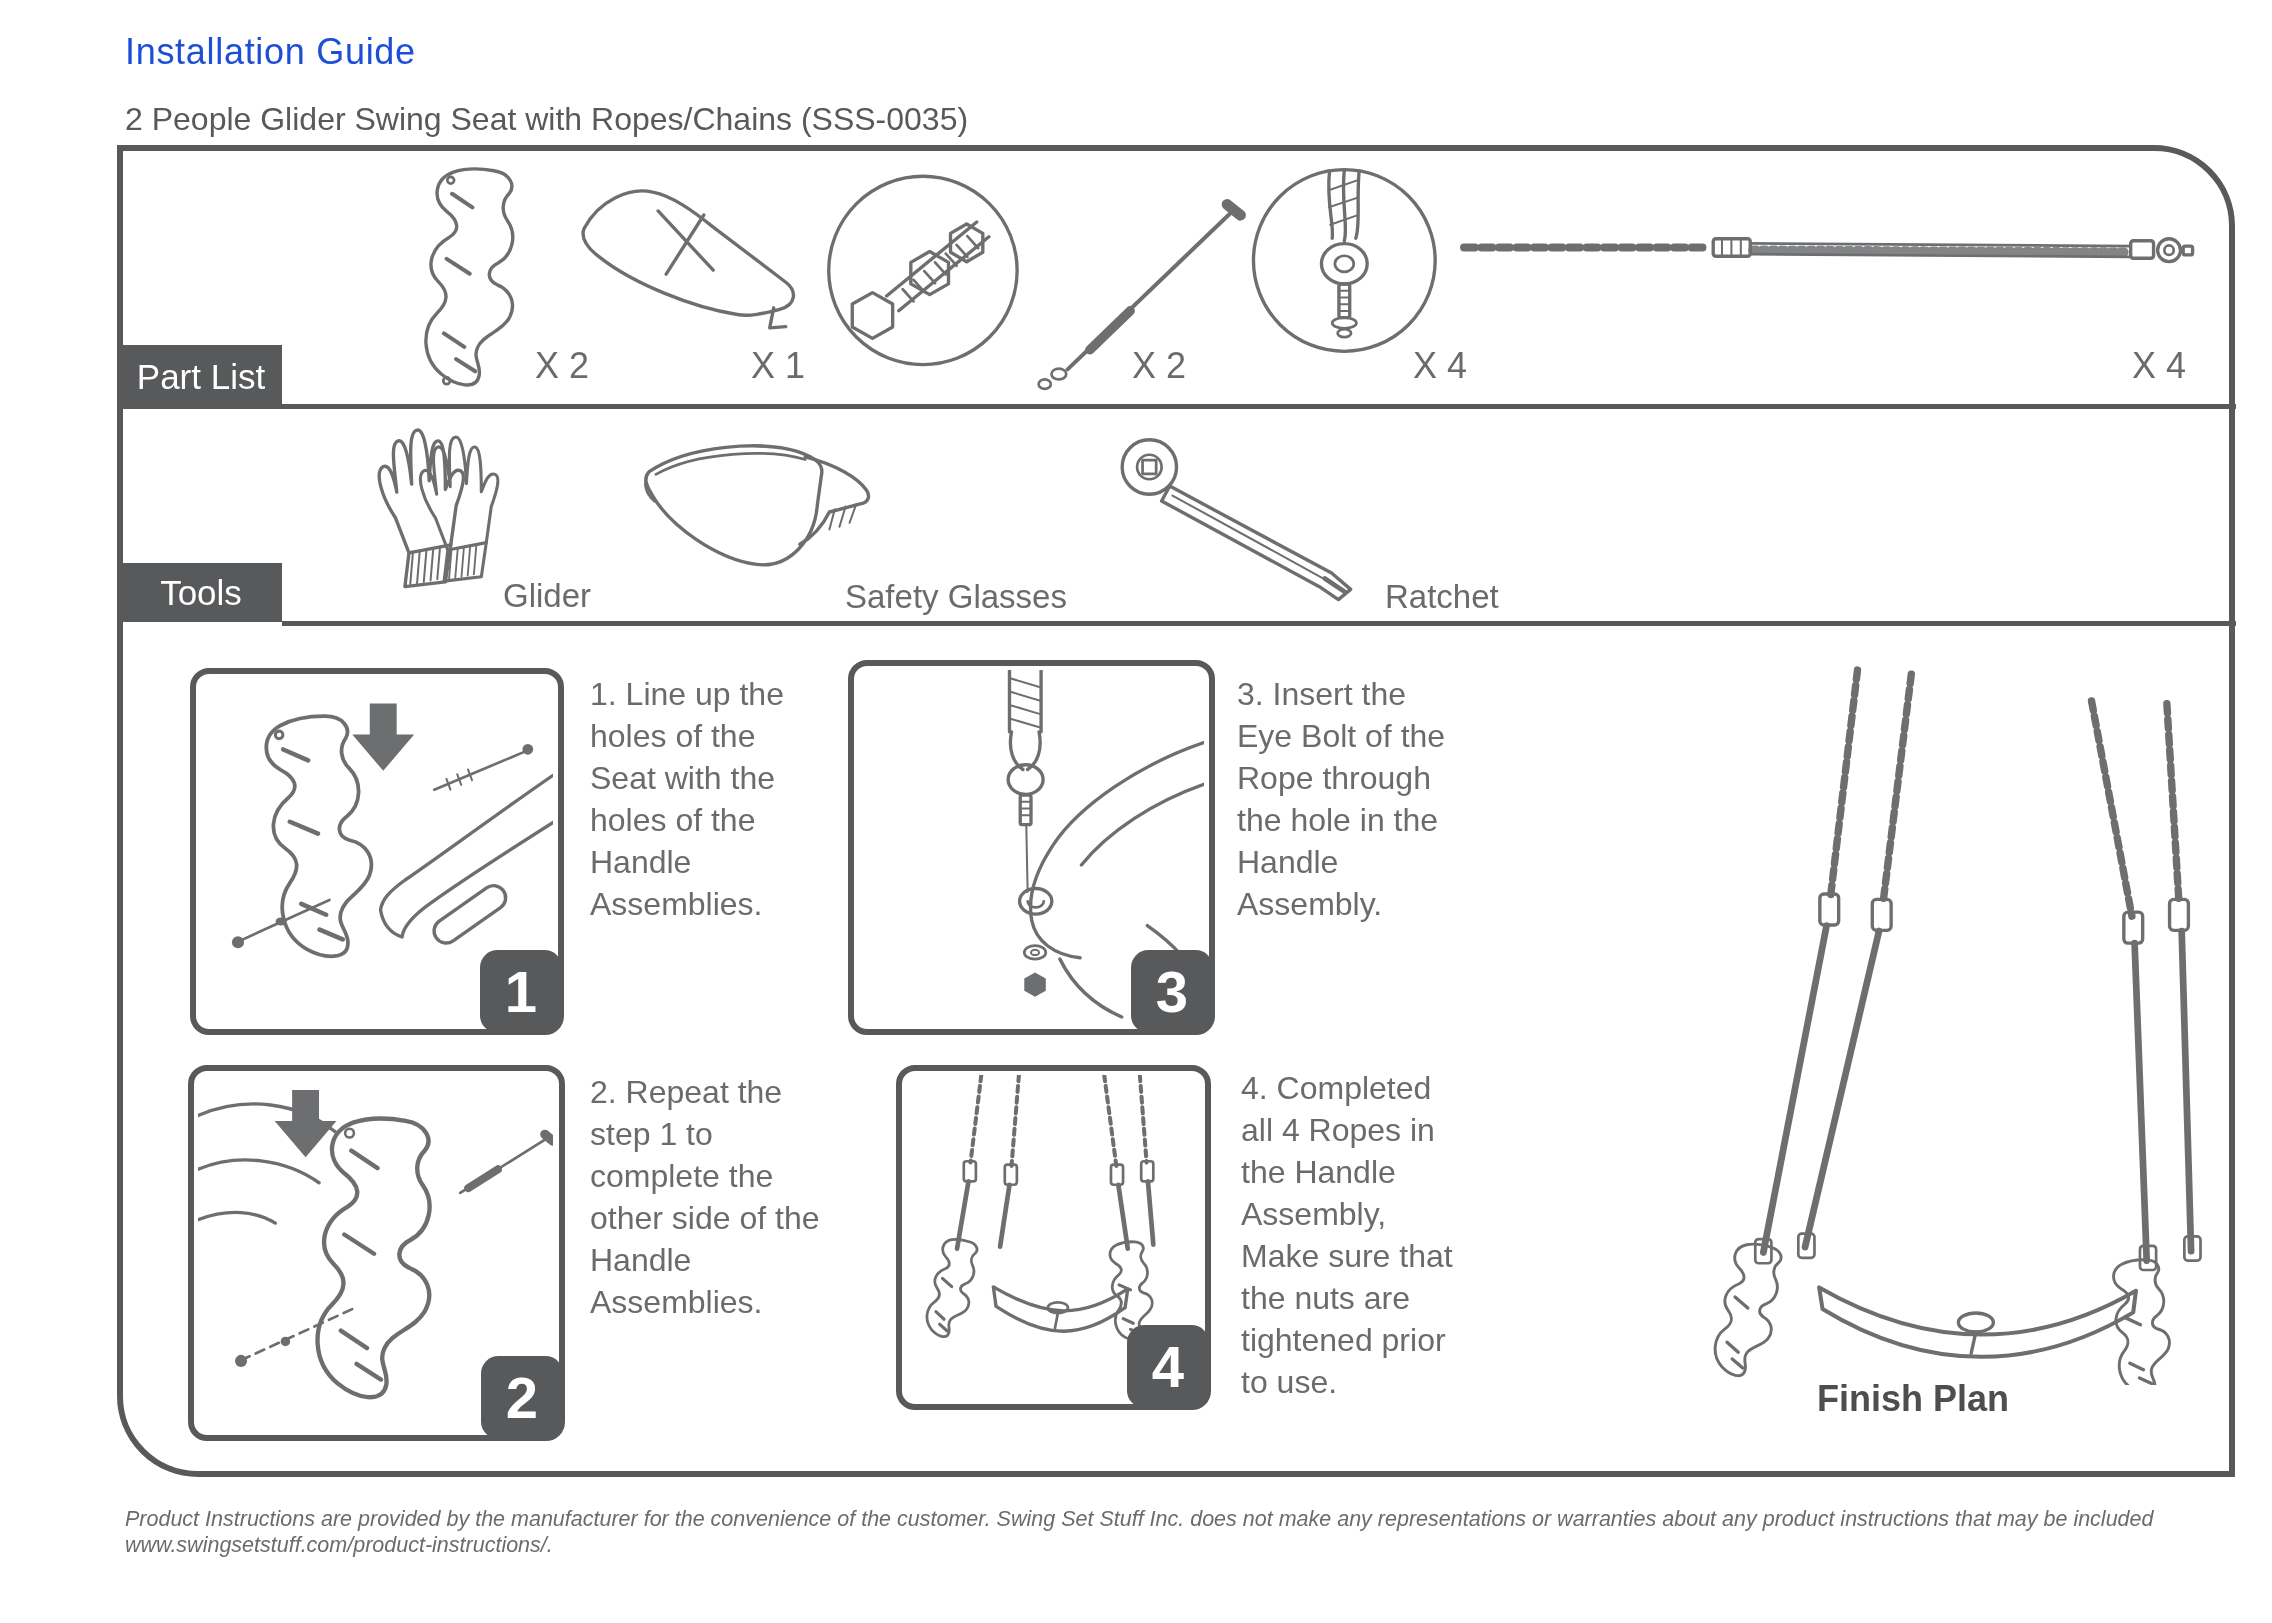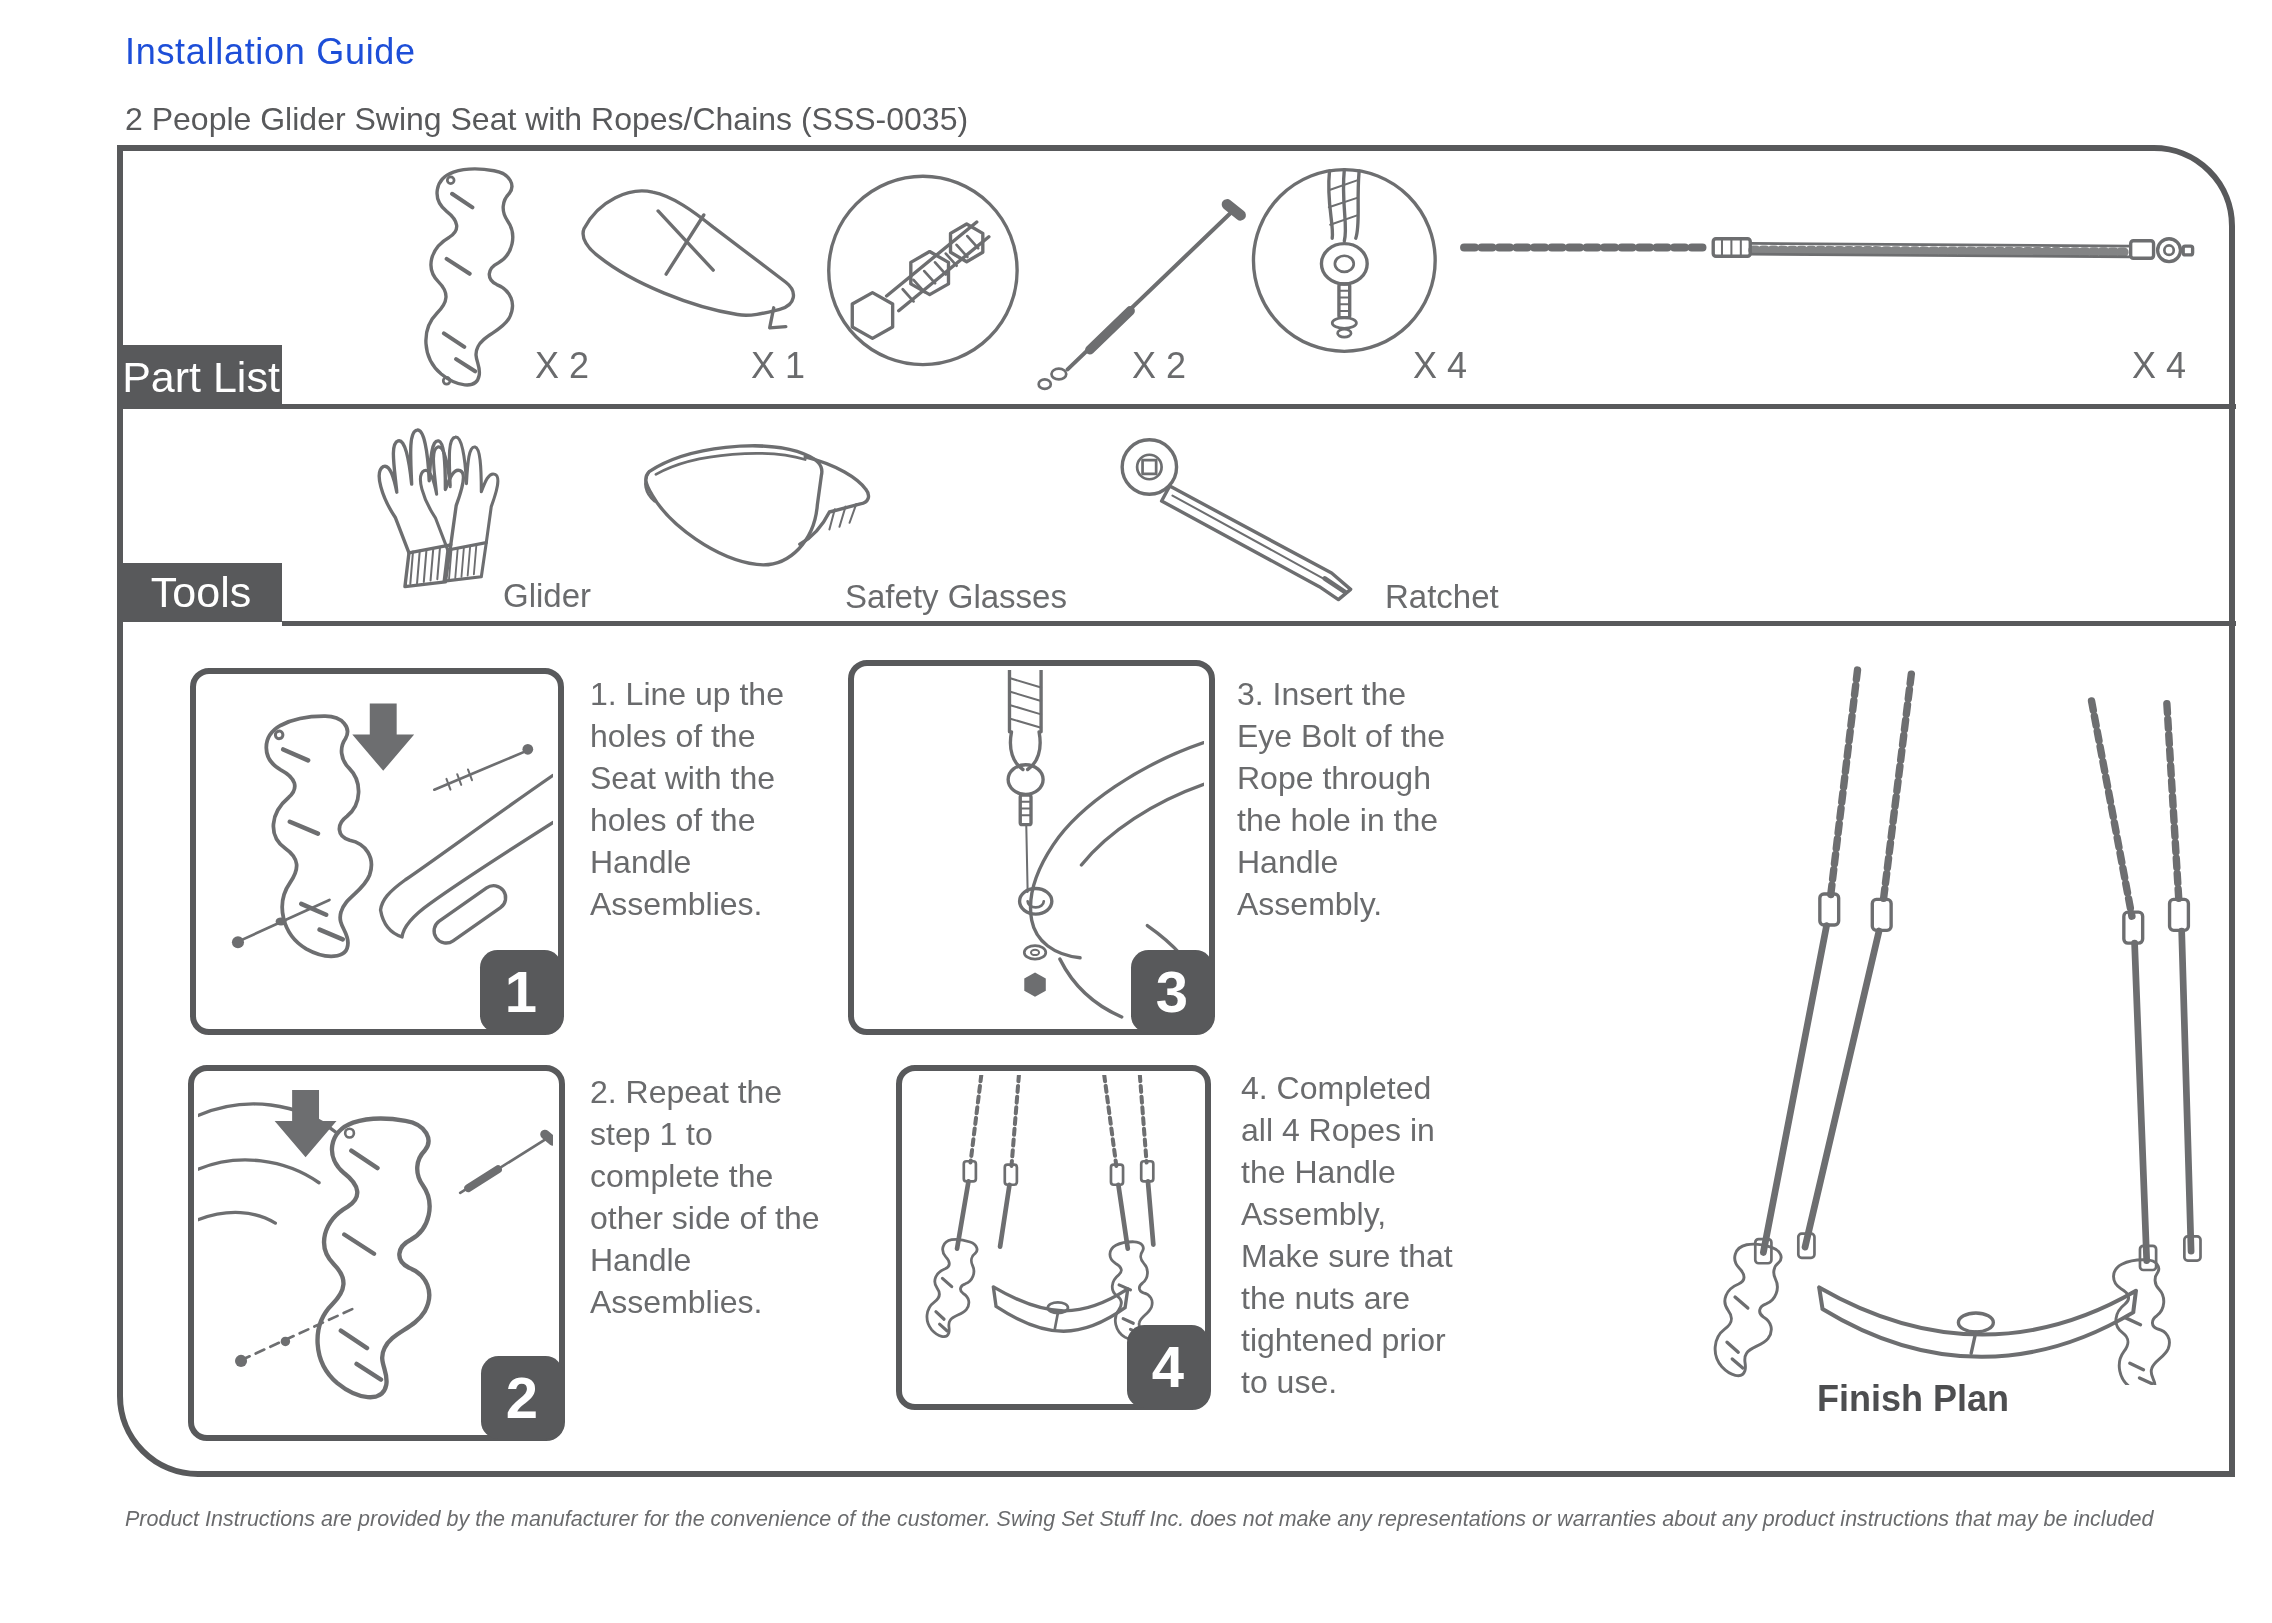--- a/index.html
+++ b/index.html
@@ -8,21 +8,21 @@
     font-family:"Liberation Sans", sans-serif;color:#58595B;overflow:hidden;
   }
   .abs{position:absolute;}
   .title{font-size:36px;font-weight:normal;color:#1d4ed8;letter-spacing:0.7px;}
   .subtitle{font-size:32px;color:#58595B;}
   .main-box{
     left:117px;top:145px;width:2118px;height:1332px;box-sizing:border-box;
     border:6.7px solid #58595B;border-radius:0 81px 0 81px;background:#fff;
   }
   .band{
-    background:#58595B;color:#ffffff;font-size:43px;
+    background:#58595B;color:#ffffff;font-size:35px;
     display:flex;align-items:center;justify-content:center;
   }
   .divider{background:#58595B;height:5.4px;}
   .qty{font-size:36px;color:#6A6B6D;white-space:nowrap;}
   .tool-label{font-size:33px;color:#6A6B6D;white-space:nowrap;}
   .step-box{
     box-sizing:border-box;border:6.7px solid #58595B;border-radius:19px;background:#fff;
   }
   .badge{
     position:absolute;right:-4px;bottom:-4px;width:82px;height:83px;
@@ -293,16 +293,17 @@
       <path class="ln" stroke-width="8" d="M52,140 l34,22 M48,250 l30,20 M66,288 l28,18"></path>
     </g>
     <path class="ln" stroke-width="6" d="M235,930 C400,1025 560,1020 706,935 M240,962 C400,1060 560,1052 702,967 M235,930 L240,962 M706,935 L702,967"></path>
     <ellipse class="ln" stroke-width="5" cx="468" cy="982" rx="26" ry="14"></ellipse>
     <path class="ln" stroke-width="5" d="M468,996 L461,1028"></path>
   </svg>
   <div class="abs finish-label" style="left:1817px;top:1378px;">Finish Plan</div>
 
   <div class="abs footer" style="left:125px;top:1506px;">
     <div>Product Instructions are provided by the manufacturer for the convenience of the customer. Swing Set Stuff Inc. does not make any representations or warranties about any product instructions that may be included</div>
+    <div>www.swingsetstuff.com/product-instructions/.</div>
   </div>
 
 </div>
 
 
 </body></html>

